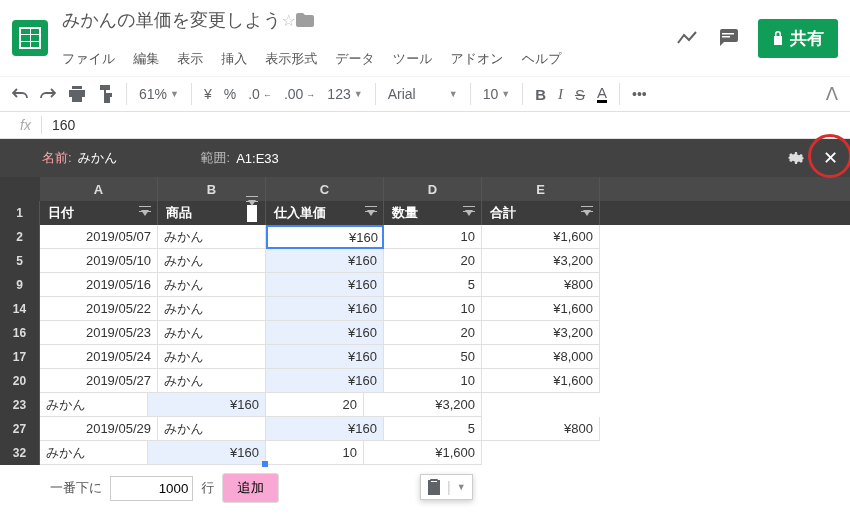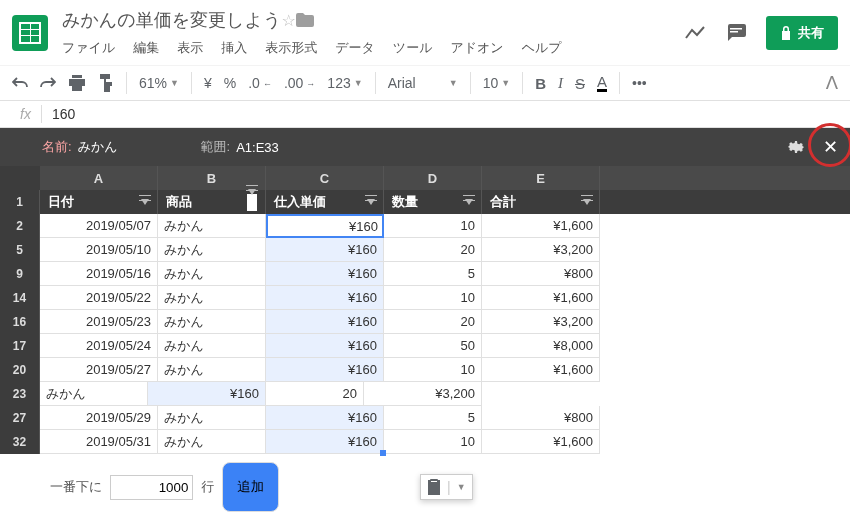--- a/index.html
+++ b/index.html
@@ -6,25 +6,25 @@
 body { width: 850px; height: 528px; background: #fff; position: relative; font-size: 13px; color: #333; }
 
 .header { display: flex; align-items: center; padding: 8px 12px; }
 .logo { width: 36px; height: 36px; background: #0f9d58; border-radius: 4px; display: flex; align-items: center; justify-content: center; margin-right: 14px; }
 .logo-inner { width: 22px; height: 22px; background: #fff; display: grid; grid-template-columns: 1fr 1fr; grid-template-rows: 1fr 1fr 1fr; gap: 1px; padding: 2px; }
 .logo-inner span { background: #0f9d58; }
 .title-block { flex: 1; }
 .doc-title { font-size: 18px; color: #555; display: flex; align-items: center; gap: 0; }
 .star { color: #bbb; font-size: 16px; }
 .folder { color: #9e9e9e; font-size: 15px; }
-.menubar { display: flex; gap: 18px; margin-top: 7px; color: #555; font-size: 13px; }
+.menubar { display: flex; gap: 18px; margin-top: 18px; color: #555; font-size: 13px; }
 .menubar span { cursor: pointer; }
 .header-right { display: flex; align-items: center; gap: 20px; }
 .ico { color: #616161; font-size: 20px; cursor: pointer; }
-.share-btn { background: #0f9d58; color: #fff; padding: 8px 14px; border-radius: 3px; font-weight: bold; font-size: 13px; display: flex; align-items: center; gap: 6px; cursor: pointer; }
+.share-btn { background: #0f9d58; color: #fff; padding: 8px 14px; border-radius: 3px; font-weight: bold; font-size: 17px; display: flex; align-items: center; gap: 6px; cursor: pointer; }
 
 .toolbar { display: flex; align-items: center; padding: 6px 12px; gap: 12px; border-bottom: 1px solid #e0e0e0; border-top: 1px solid #f3f3f3; color: #555; }
 .tsep { width: 1px; height: 22px; background: #e0e0e0; }
 .tbtn { cursor: pointer; font-size: 14px; color: #5f6368; display: flex; align-items: center; gap: 3px; }
 .chev { font-size: 9px; color: #888; }
 .bold { font-weight: bold; font-size: 15px; }
 .italic { font-style: italic; font-size: 15px; font-family: serif; }
 .strike { text-decoration: line-through; font-size: 15px; }
 .colorA { font-size: 15px; border-bottom: 3px solid #000; line-height: 13px; padding-bottom: 1px; }
 .right-col { margin-left: auto; cursor: pointer; font-size: 18px; color: #888; }
@@ -58,21 +58,21 @@
 .r { justify-content: flex-end; padding-left: 16px; }
 .sel-col { background: #e8f0fe; }
 .sel-cell { border: 2px solid #4285f4; padding: 0 4px; }
 .last-cell { position: relative; }
 .sel-handle { position: absolute; right: -3px; bottom: -3px; width: 6px; height: 6px; background: #4285f4; }
 
 .paste-pop { position: absolute; left: 420px; bottom: 28px; background: #fff; border: 1px solid #ccc; box-shadow: 0 2px 6px rgba(0,0,0,.2); padding: 4px 6px; display: flex; align-items: center; gap: 6px; font-size: 14px; }
 
 .footer { display: flex; align-items: center; gap: 8px; padding: 8px 50px; font-size: 13px; color: #555; }
 .footer input { width: 83px; padding: 4px; border: 1px solid #ccc; text-align: right; }
-.footer button { padding: 15px 14px; border: 1px solid #ddd; background: #3b82f6; cursor: pointer; border-radius: 8px; }
+.footer button { padding: 5px 14px; border: 1px solid #ddd; background: #f9a8d4; cursor: pointer; border-radius: 3px; }
 
 svg { display: block; }
 </style>
 </head>
 <body>
 
 <div class="header">
   <div class="logo">
     <div class="logo-inner">
         <span></span>
@@ -312,21 +312,20 @@
     <div class="data-row">
       <div class="rowhead">27</div>
       <div class="cell col-a r">2019/05/29</div>
       <div class="cell col-b">みかん</div>
       <div class="cell col-c r sel-col ">¥160</div>
       <div class="cell col-d r">5</div>
       <div class="cell col-e r">¥800</div>
     </div>
     <div class="data-row">
       <div class="rowhead">32</div>
-      <div class="cell col-a r">2019/05/31</div>
       <div class="cell col-b">みかん</div>
       <div class="cell col-c r sel-col last-cell">¥160<span class="sel-handle"></span></div>
       <div class="cell col-d r">10</div>
       <div class="cell col-e r">¥1,600</div>
     </div>
   </div>
 
 <div class="paste-pop">
   <svg width="14" height="16" viewBox="0 0 14 16">
       <path fill="#5f6368" d="M10 0H4a1 1 0 0 0-1 1H1v15h12V1h-2a1 1 0 0 0-1-1zM4 2h6v1H4z"></path>

